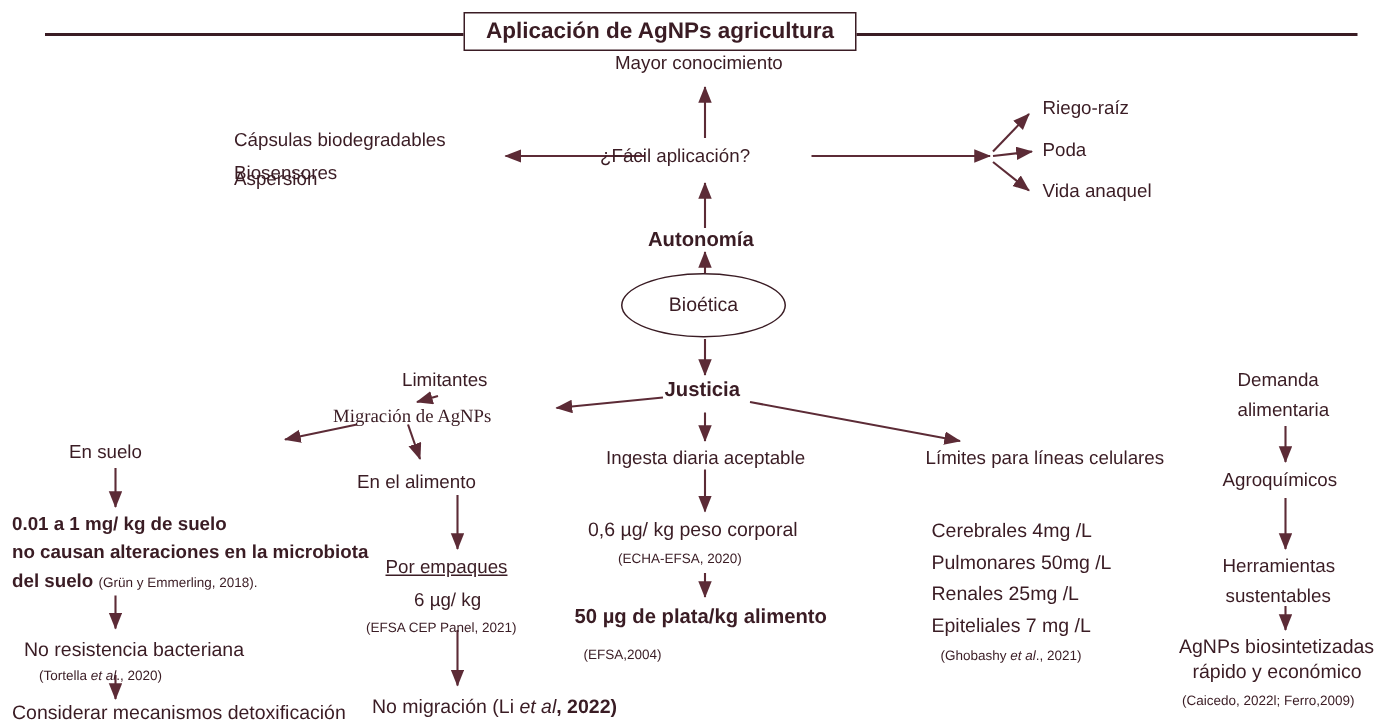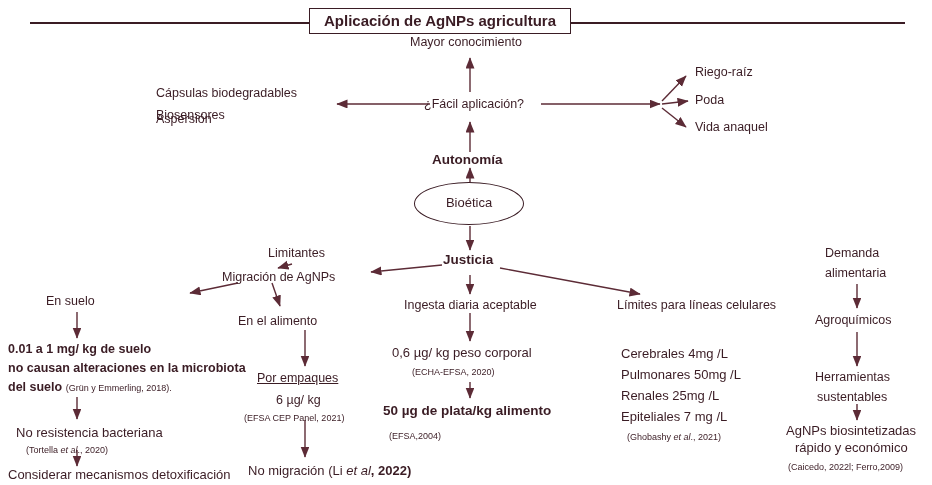--- a/index.html
+++ b/index.html
@@ -148,37 +148,37 @@
     <line class="ln" x1="470" y1="382" x2="470" y2="398" marker-end="url(#ah)"></line>
 
     <line class="ln" x1="857" y1="284" x2="857" y2="308" marker-end="url(#ah)"></line>
 
     <line class="ln" x1="857" y1="332" x2="857" y2="366" marker-end="url(#ah)"></line>
 
     <line class="ln" x1="857" y1="404" x2="857" y2="420" marker-end="url(#ah)"></line>
   </svg>
 
   <div class="txt" style="left:410px; top:34px;">Mayor conocimiento</div>
-  <div class="txt" style="left:424px; top:96px;text-align:center;">¿Fácil aplicación?</div>
+  <div class="txt" style="left:400px; top:96px;text-align:center;">¿Fácil aplicación?</div>
 
   <div class="txt" style="left:156px; top:63px;margin-top:48px;">Aspersión</div>
   <div class="txt" style="left:156px; top:85px;">Cápsulas biodegradables</div>
   <div class="txt" style="left:156px; top:107px;">Biosensores</div>
 
   <div class="txt" style="left:695px; top:64px;">Riego-raíz</div>
   <div class="txt" style="left:695px; top:92px;">Poda</div>
   <div class="txt" style="left:695px; top:119px;">Vida anaquel</div>
 
   <div class="txt bold" style="left:432px; top:152px; font-size:13.5px;">Autonomía</div>
   <div id="bioetica-ellipse"></div>
   <div id="bioetica-label">Bioética</div>
   <div class="txt bold" style="left:443px; top:252px; font-size:13.5px;">Justicia</div>
 
   <div class="txt" style="left:268px; top:245px;">Limitantes</div>
-  <div class="txt" style="left:222px; top:269px;">Migración de AgNPs</div>
+  <div class="txt" style="left:222px; top:269px;font-family:Liberation Serif, serif;">Migración de AgNPs</div>
   <div class="txt" style="left:46px; top:293px;">En suelo</div>
   <div class="txt" style="left:238px; top:313px;">En el alimento</div>
 
   <div class="txt bold" style="left:8px; top:341px;">0.01 a 1 mg/ kg de suelo</div>
   <div class="txt bold" style="left:8px; top:360px;">no causan alteraciones en la microbiota</div>
   <div class="txt" style="left:8px; top:379px;">
     <span class="bold">del suelo</span>
     <span class="cite">(Grün y Emmerling, 2018).</span>
   </div>
 

